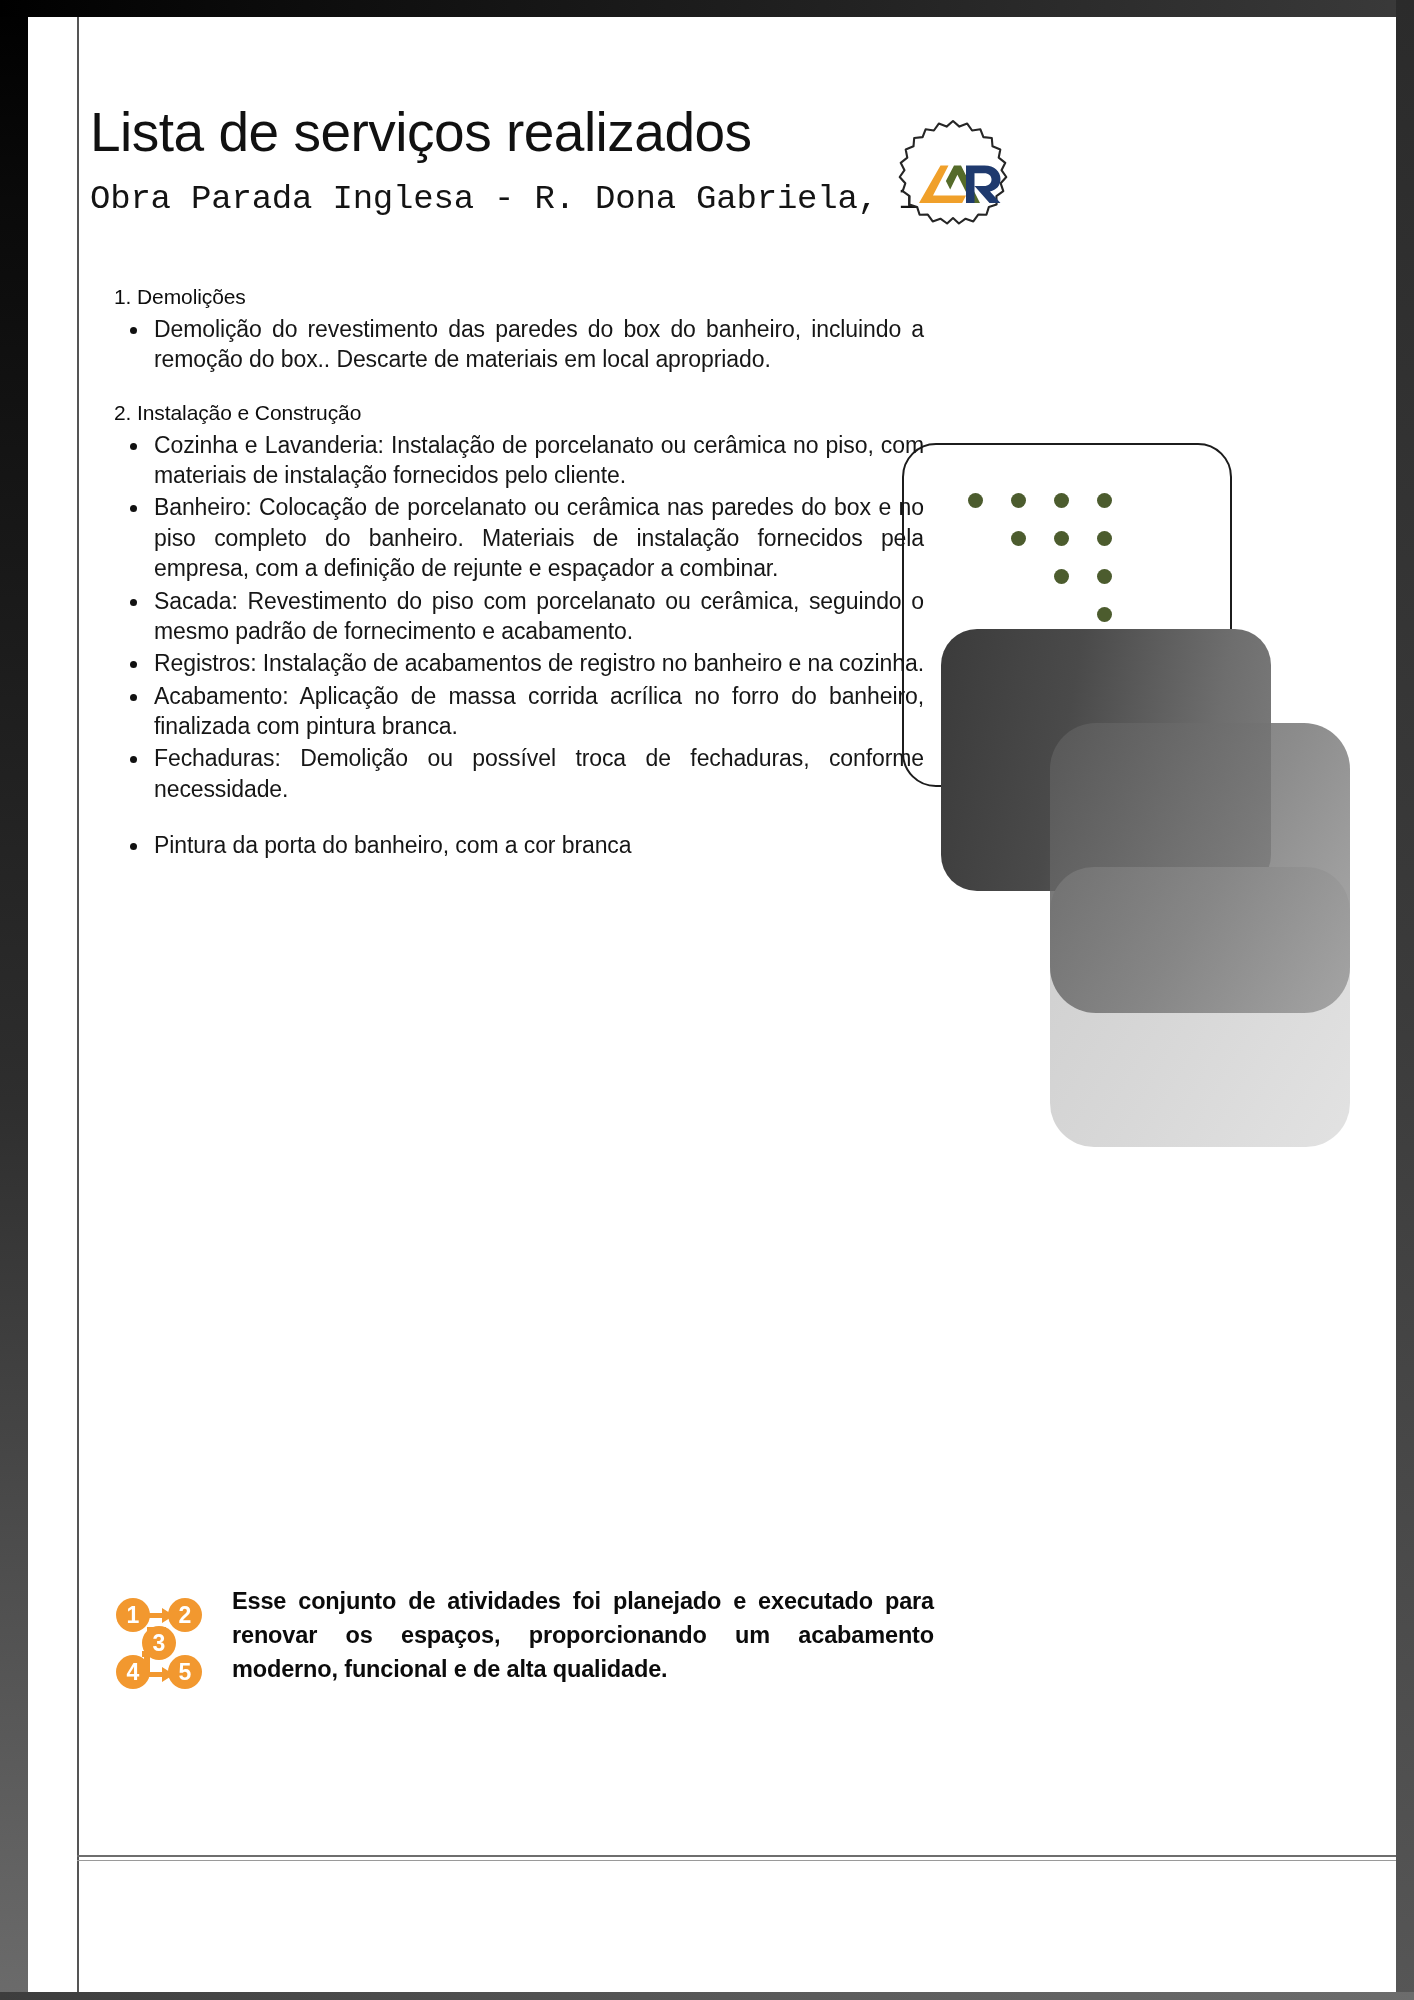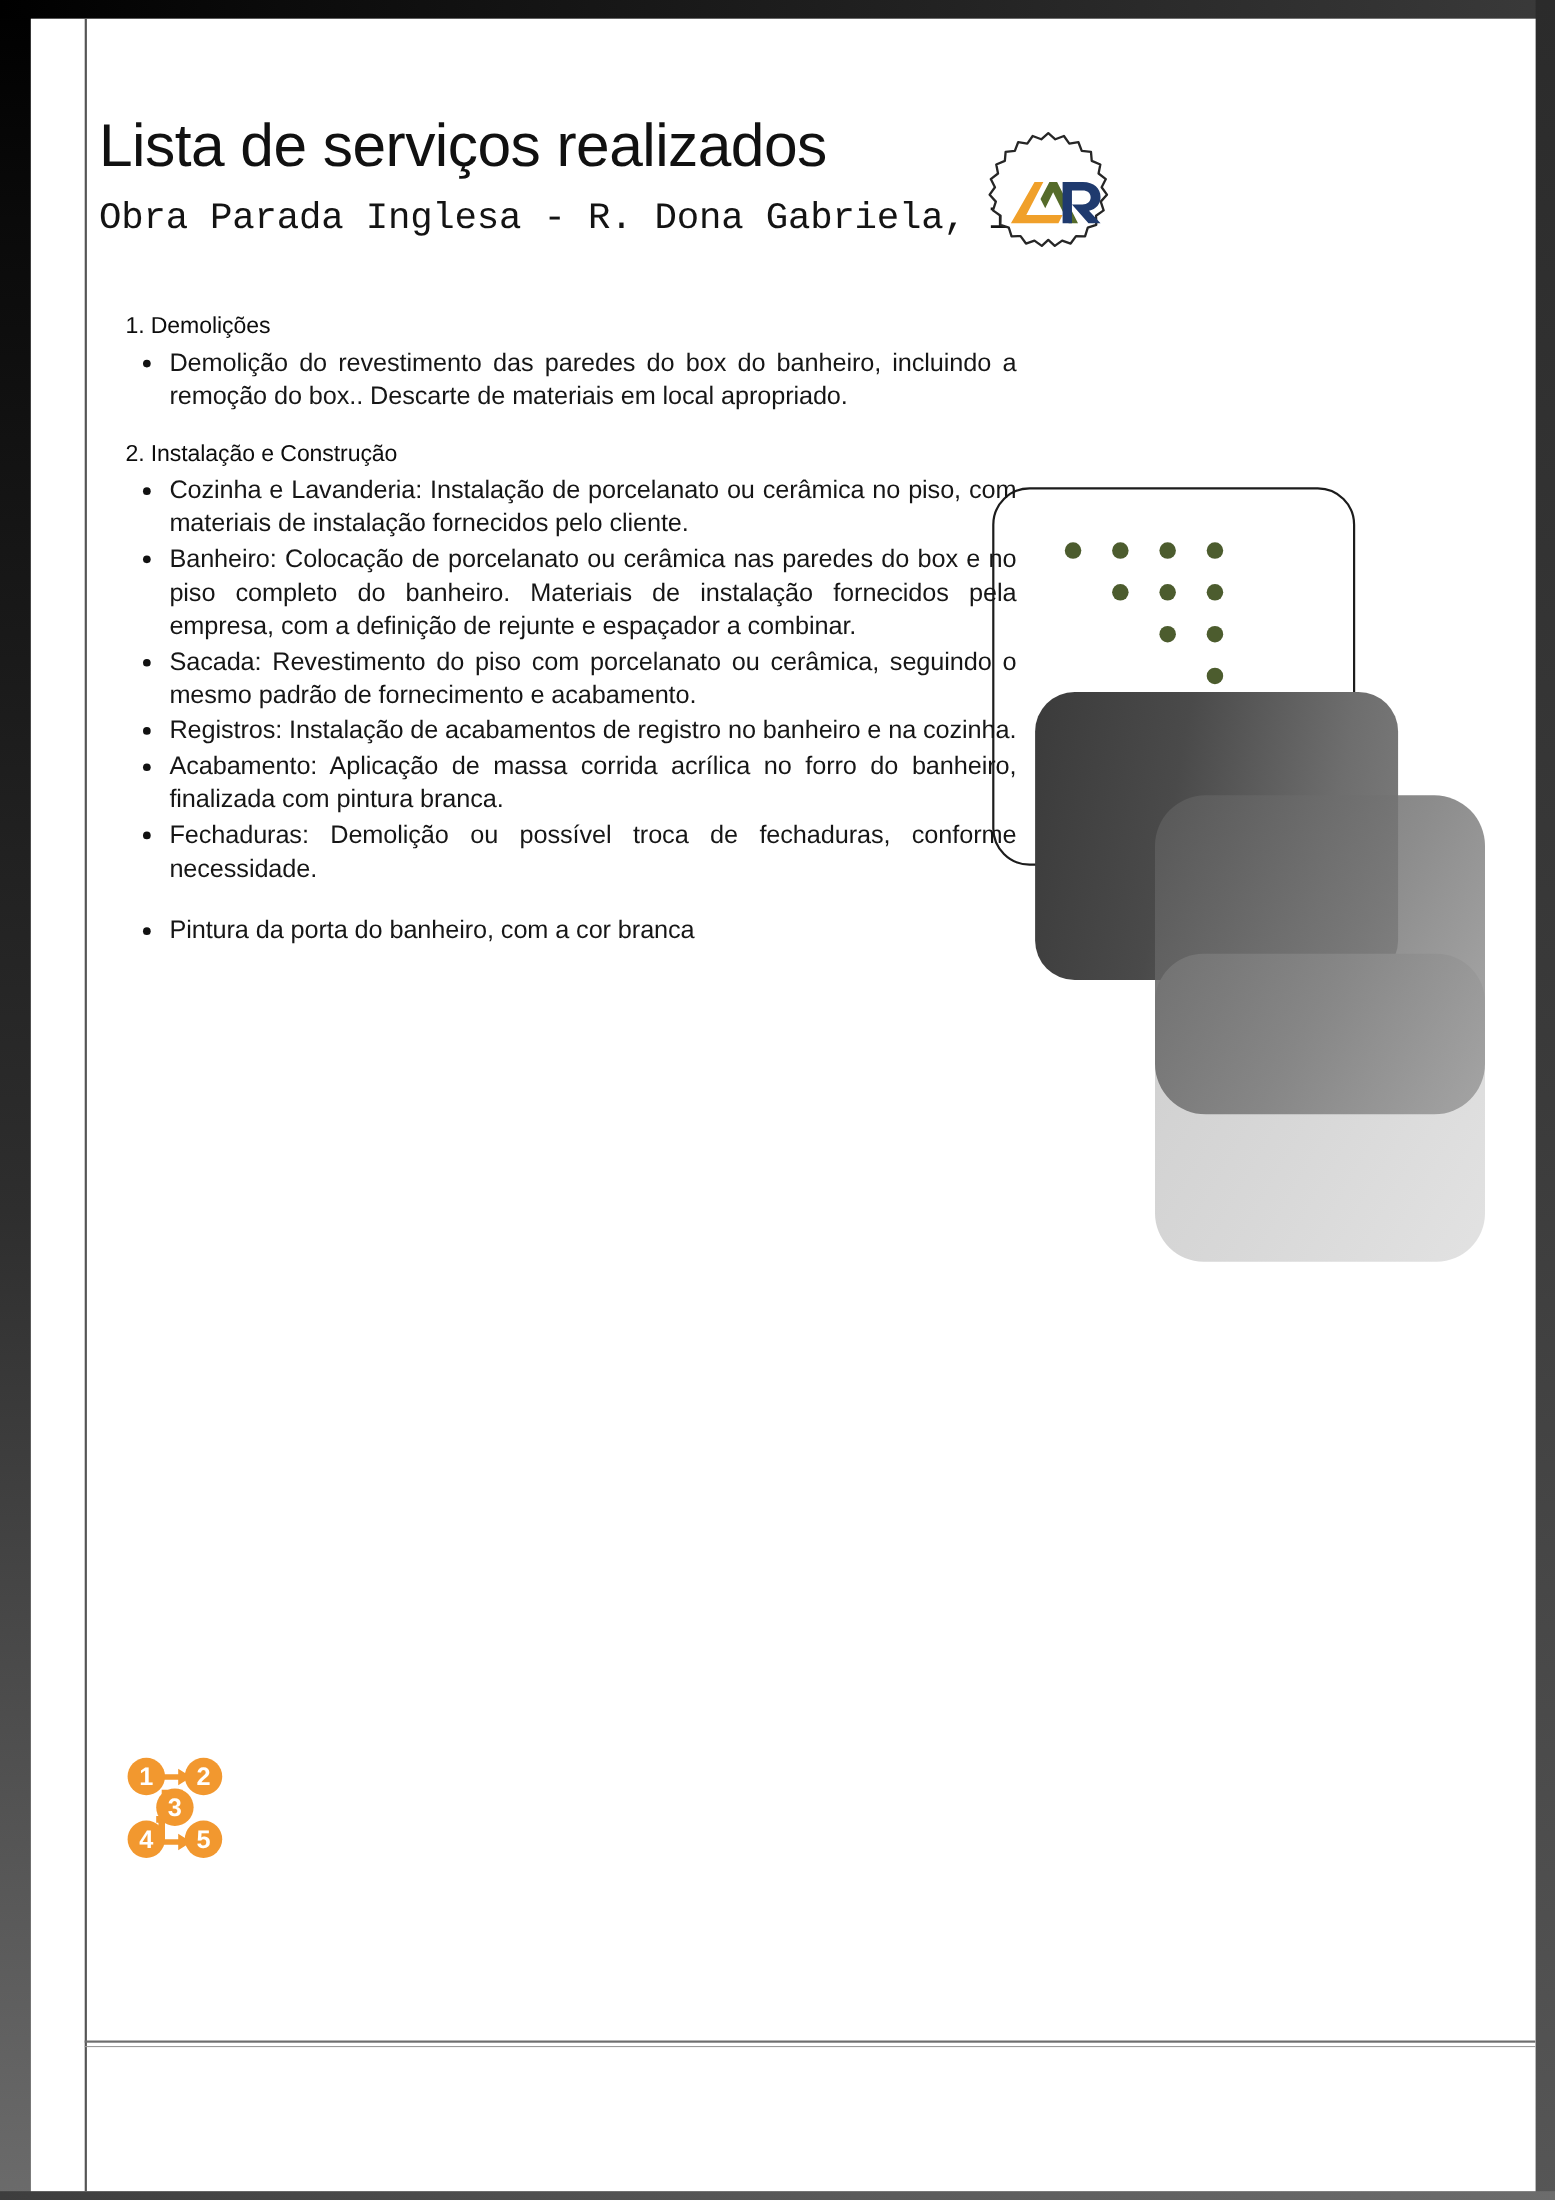--- a/index.html
+++ b/index.html
@@ -361,17 +361,18 @@
             <g fill="#ffffff" font-family="Liberation Sans, sans-serif" font-size="23" font-weight="bold" text-anchor="middle">
               <text x="19" y="32">1</text>
               <text x="71" y="32">2</text>
               <text x="45" y="60">3</text>
               <text x="19" y="89">4</text>
               <text x="71" y="89">5</text>
             </g>
           </svg>
         </div>
 
+        <div class="callout-text">Esse conjunto de atividades foi planejado e executado para renovar os espaços, proporcionando um acabamento moderno, funcional e de alta qualidade.</div>
       </div>
 
     </div>
   </div>
 </div>
 
 </body></html>

